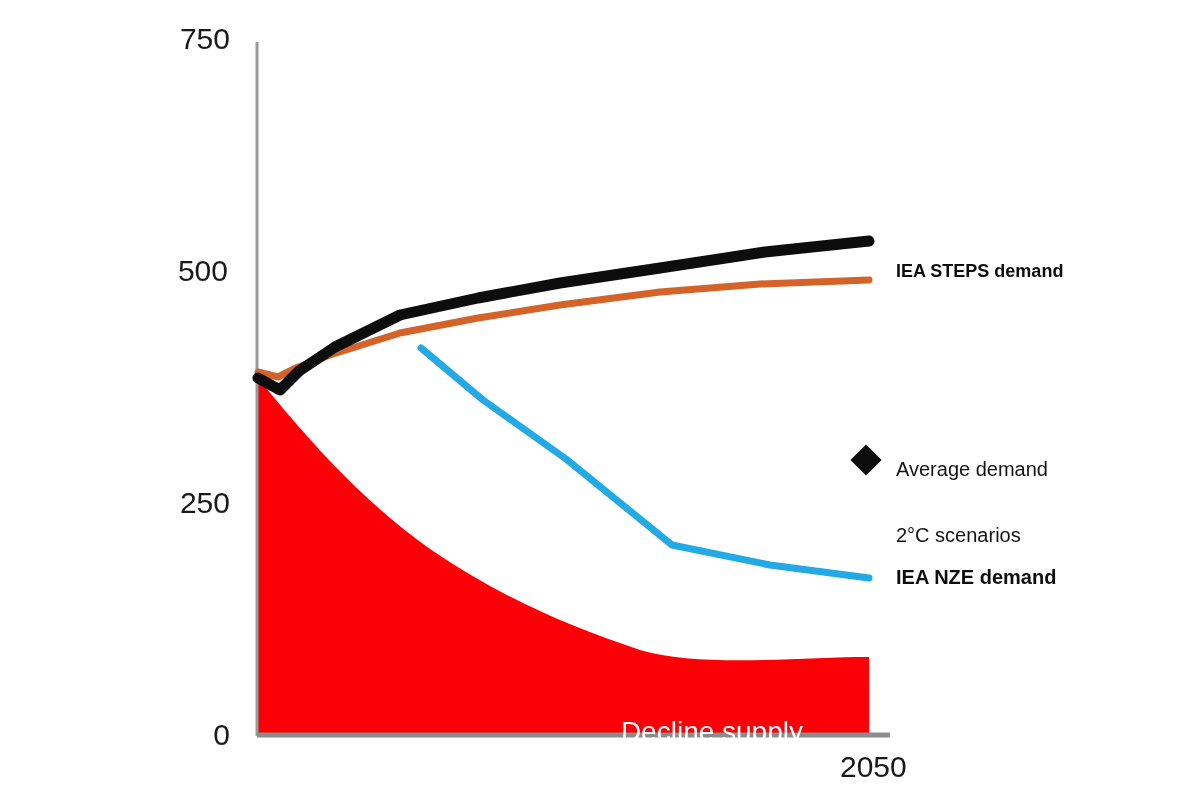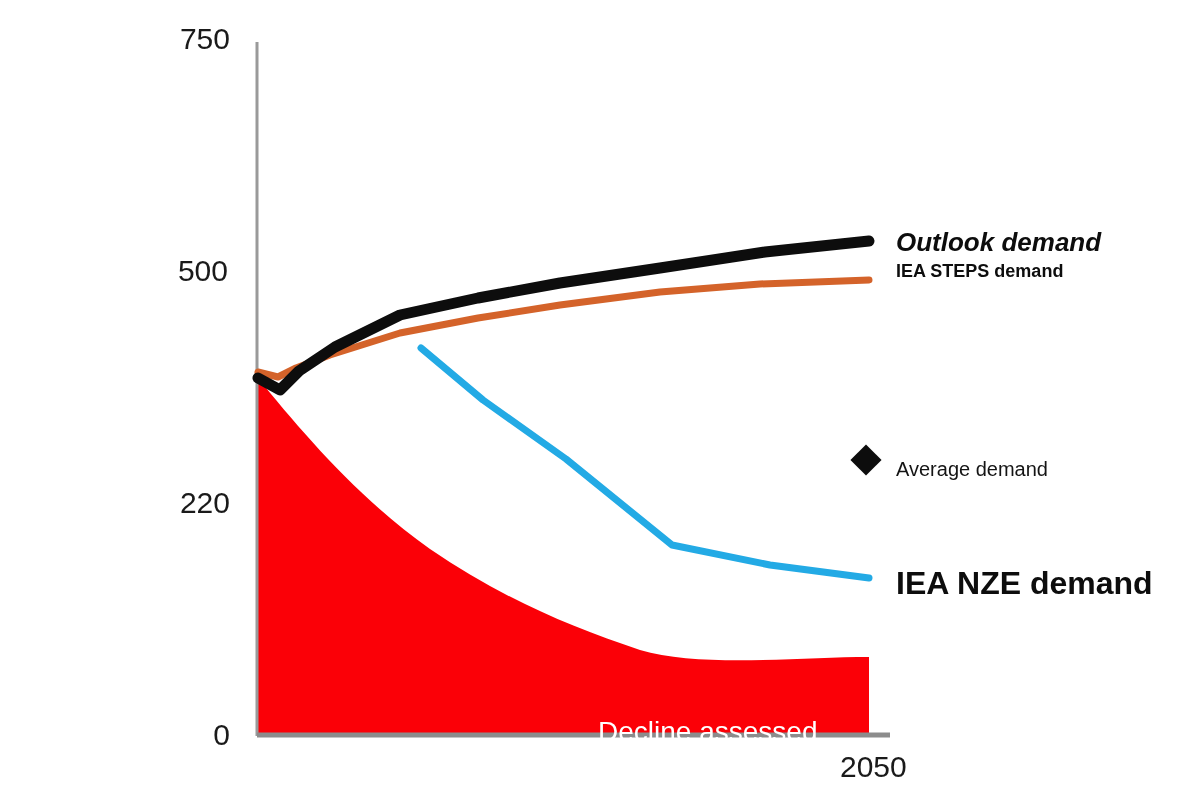--- a/index.html
+++ b/index.html
@@ -80,21 +80,21 @@
   #legend-steps {
     left: 896px;
     top: 262px;
     font-size: 18px;
     font-weight: bold;
     color: #0d0d0d;
   }
   #legend-nze {
     left: 896px;
     top: 566px;
-    font-size: 32px;
+    font-size: 20px;
     font-weight: bold;
     color: #0d0d0d;
   }
   #legend-avg {
     left: 896px;
     top: 414px;
     font-size: 20px;
     font-weight: 400;
     color: #141414;
   }
@@ -145,35 +145,35 @@
              L 660,268
              L 765,252
              L 869,241"></path>
 
     <rect x="855" y="449" width="22" height="22" fill="#0d0d0d" transform="rotate(45 866 460)"></rect>
 
   </svg>
 
   <div class="tick-label y-tick" style="left:110px; top:24px;">750</div>
   <div class="tick-label y-tick" style="left:108px; top:256px;">500</div>
-  <div class="tick-label y-tick" style="left:110px; top:488px;">220</div>
+  <div class="tick-label y-tick" style="left:110px; top:488px;">250</div>
   <div class="tick-label y-tick" style="left:110px; top:720px;">0</div>
 
   <div class="tick-label x-tick" style="left:252px; top:752px;margin-top:48px;">2019</div>
   <div class="tick-label x-tick" style="left:840px; top:752px;">2050</div>
 
 
   <div class="annot" id="annot-decline">
-    <div>Decline assessed</div>
+    <div>Decline supply</div>
     
   </div>
 
-  <div class="legend-label" id="legend-outlook">Outlook demand</div>
 
   <div class="legend-label" id="legend-steps">IEA STEPS demand</div>
 
   <div class="legend-label" id="legend-avg">
     <div>Average demand</div>
+    <div>2°C scenarios</div>
   </div>
 
   <div class="legend-label" id="legend-nze">IEA NZE demand</div>
 
 </div>
 
 </body></html>

